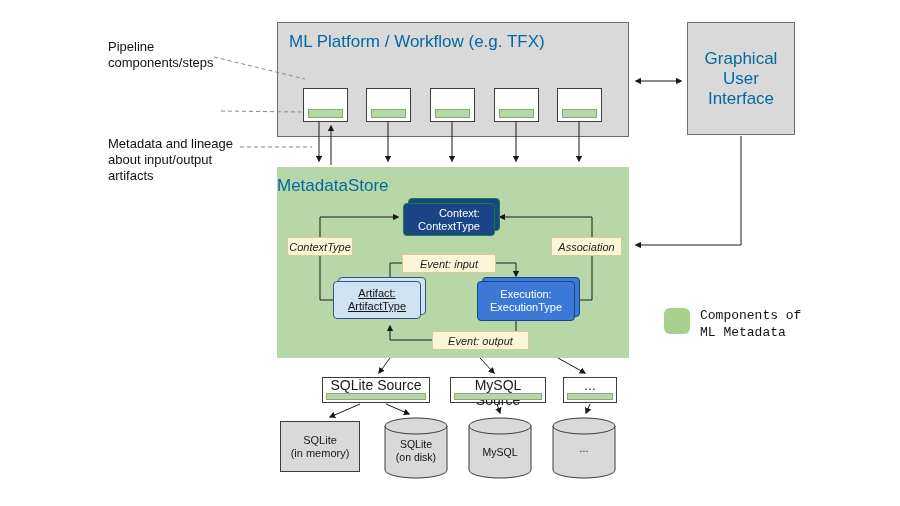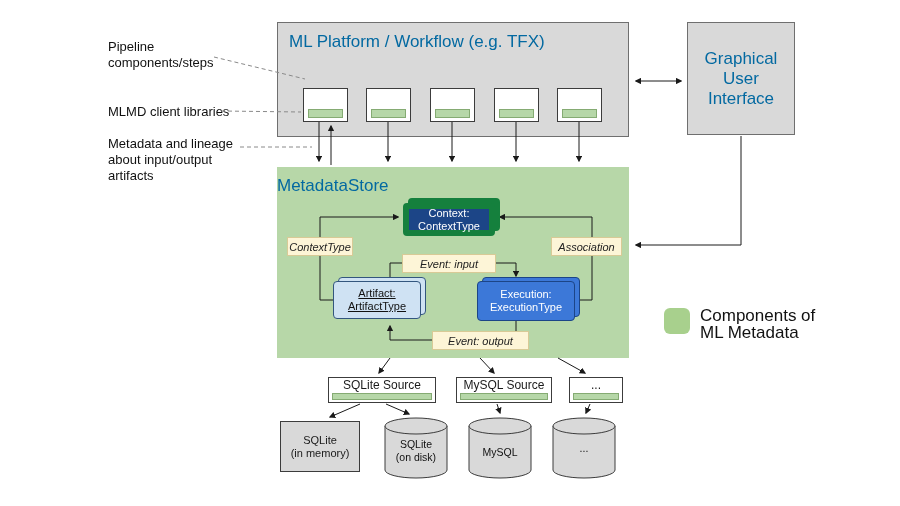--- a/index.html
+++ b/index.html
@@ -21,45 +21,44 @@
   .abs{position:absolute;}
   .pre{white-space:pre-line;}
   .note{font-size:13px;line-height:16px;color:#111;}
   .graybox{background:var(--gray_fill);border:1px solid #6f6f6f;box-sizing:border-box;}
   .boxtitle{font-size:17px;color:#0369a1;}
   .comp{position:absolute;width:45px;height:34px;background:#fff;border:1px solid #3c3c3c;box-sizing:border-box;}
   .comp .bar{position:absolute;left:4px;right:4px;bottom:3px;height:9px;background:var(--green_bar);border:1px solid #85ab73;box-sizing:border-box;}
   .centerflex{display:flex;align-items:center;justify-content:center;text-align:center;}
   .store{background:var(--green_fill);box-sizing:border-box;}
   .layer{position:absolute;border-radius:4px;box-sizing:border-box;}
-  .ctx{background:var(--context_fill);border:6px solid #15803d;}
+  .ctx{background:var(--context_fill);border:1px solid #15803d;text-align:right;}
   .art{background:var(--artifact_fill);border:1px solid #33567e;}
   .exe{background:var(--execution_fill);border:1px solid #1c4587;}
   .nodetext{font-size:11px;line-height:13px;}
   .white{color:#fff;}
   .cream{position:absolute;background:var(--label_fill);border:1px solid var(--label_border);
     font-style:italic;font-size:11px;display:flex;align-items:center;justify-content:center;box-sizing:border-box;color:#222;} .z10{z-index:10;}
   .overlay{position:absolute;left:0;top:0;pointer-events:none;z-index:5;}
-  .source{position:absolute;background:#fff;border:1px solid #3c3c3c;box-sizing:border-box;text-align:center;font-size:12px;height:26px;margin-left:6px;}
+  .source{position:absolute;background:#fff;border:1px solid #3c3c3c;box-sizing:border-box;text-align:center;font-size:14px;height:26px;}
   .source .slabel{line-height:15px;}
   .source .sbar{position:absolute;left:3px;right:3px;bottom:2px;height:7px;background:var(--green_bar);border:1px solid #85ab73;box-sizing:border-box;}
   .dbrect{background:var(--gray_fill);border:1px solid #3c3c3c;box-sizing:border-box;font-size:11px;line-height:13px;}
   .cyl{width:64px;height:62px;}
   .cyl-label{position:absolute;left:0;right:0;text-align:center;font-size:10.5px;line-height:13px;color:#111;}
   .legend-swatch{background:var(--legend_green);border-radius:6px;}
-  .legend-text{font-size:17px;line-height:17px;color:#111;}
+  .legend-text{font-size:13px;line-height:17px;color:#111;font-family:Liberation Mono, monospace;}
 </style>
 </head>
 <body>
 
 <div class="stage">
 
   <div class="abs note pre" style="left:108px;top:39px;width:140px;">Pipeline
 components/steps</div>
-  <div class="abs note" style="left:108px;top:104px;width:160px;">MLMD client libraries</div>
   <div class="abs note pre" style="left:108px;top:136px;width:145px;">Metadata and lineage
 about input/output
 artifacts</div>
 
   <div class="abs graybox" style="left:277px;top:22px;width:352px;height:115px;"></div>
   <div class="abs boxtitle" style="left:289px;top:32px;">ML Platform / Workflow (e.g. TFX)</div>
 
   <div class="comp" style="left:303px;top:88px;">
     <div class="bar"></div>
     </div>

